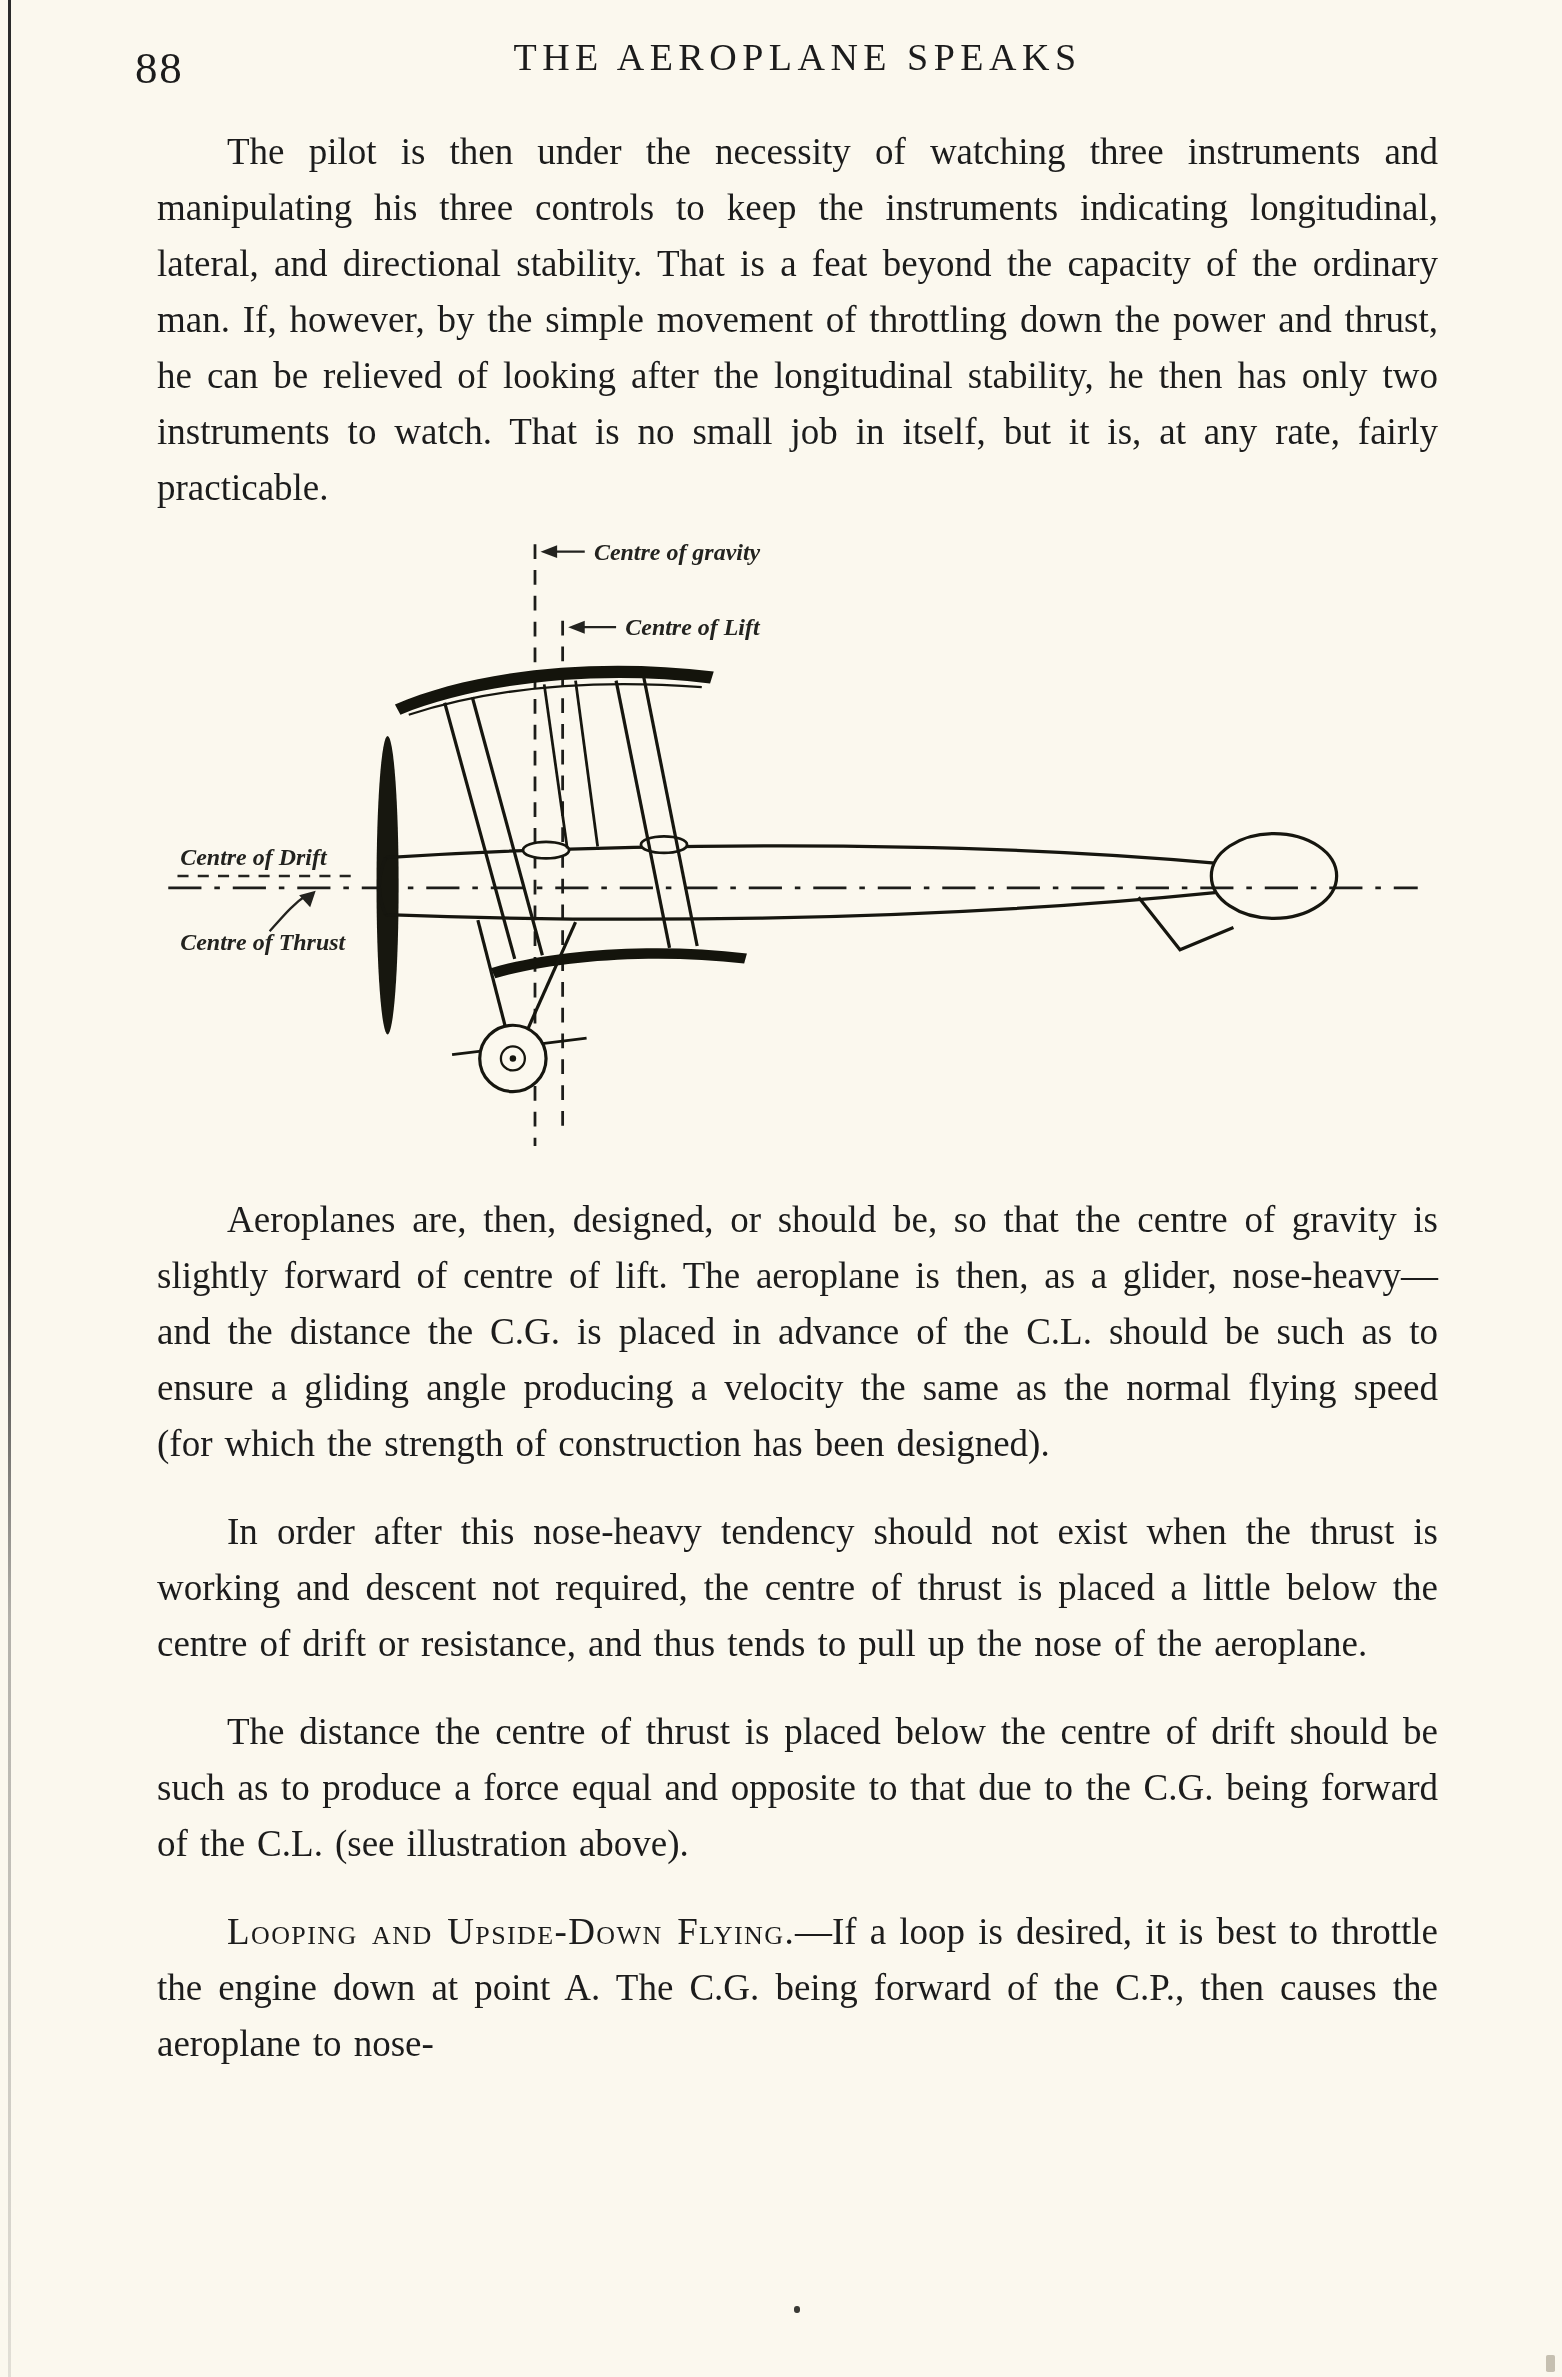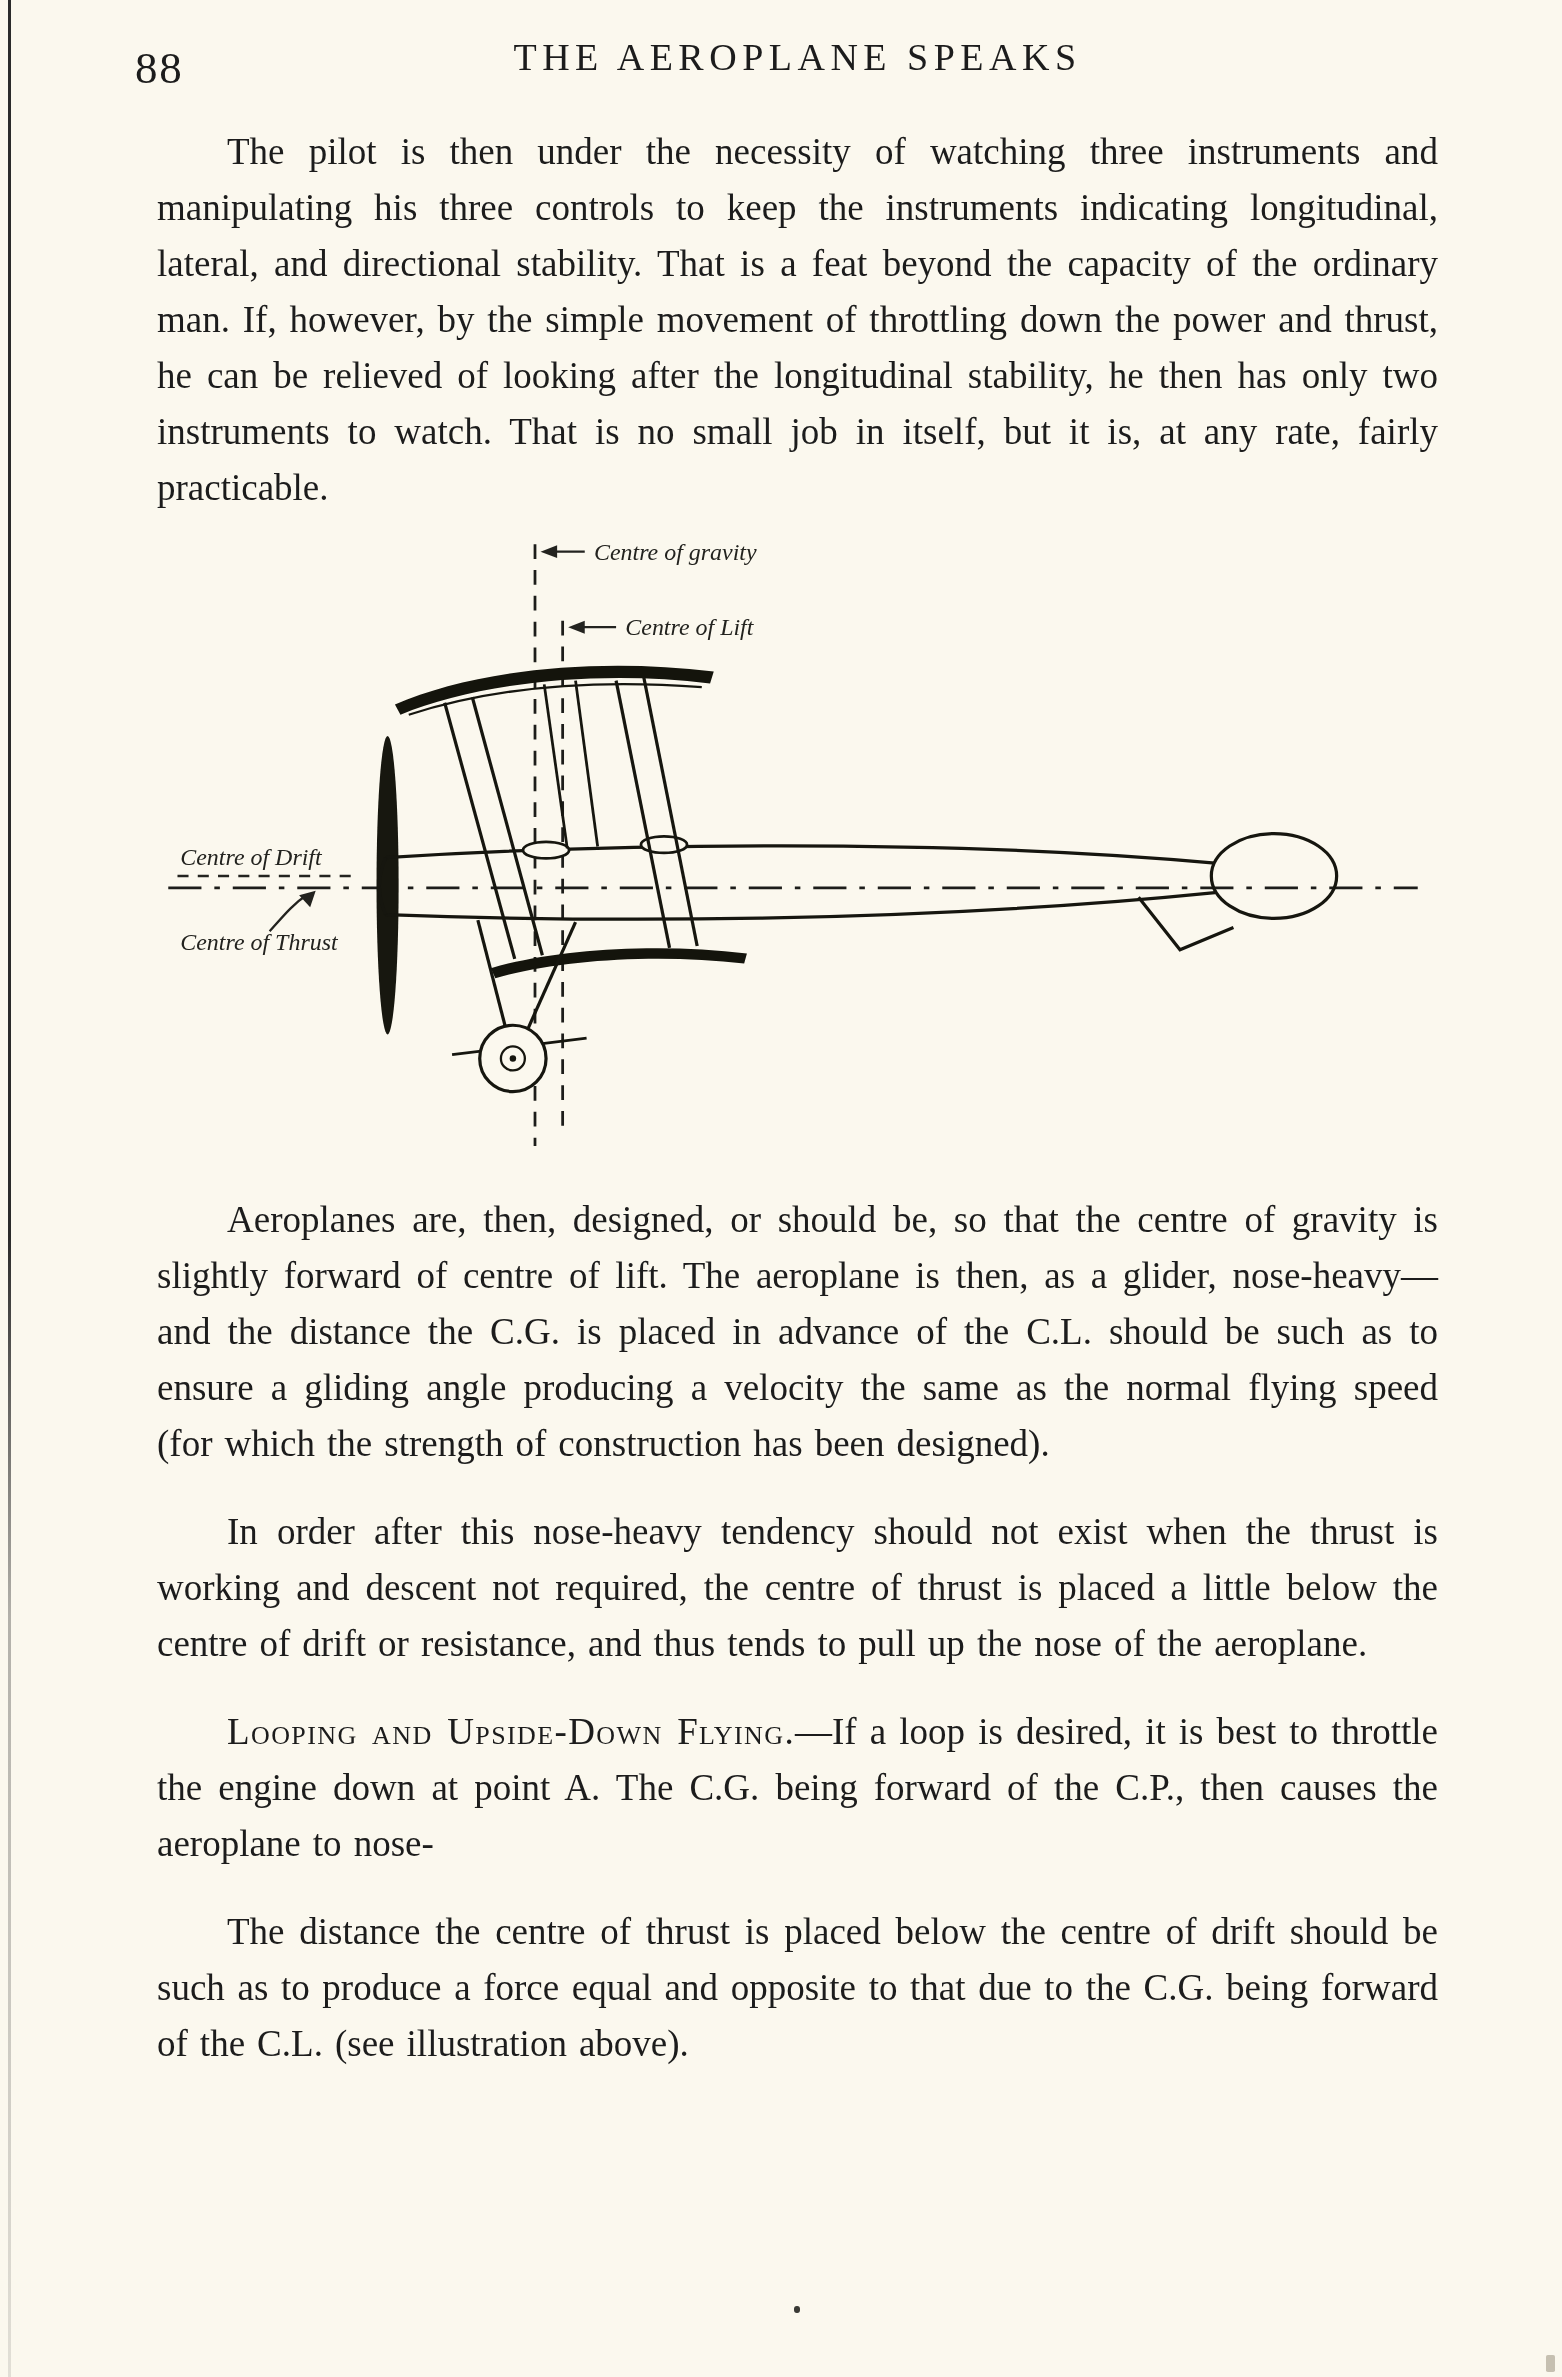--- a/index.html
+++ b/index.html
@@ -23,21 +23,21 @@
   }
   .running-title{
     text-align:center; font-size:38px; font-weight:400; letter-spacing:5.5px;
   }
   p{
     font-size:37px; line-height:56px;
     text-align:justify; text-indent:70px; word-spacing:2.8px;margin-top:32px;
   }
   figure{
     margin:16.6px 0 18.4px -9.2px;
-    width:1290px; height:627px;
+    width:1290px; height:627px;font-weight:bold;
   }
   svg text{
     font-family:"Liberation Serif", serif;
     font-style:italic;
     fill:#23231f;
   }
   .smallcaps{ font-variant:small-caps; letter-spacing:1.4px; }
   .artifact-dot{
     position:absolute; left:794px; top:2306px;
     width:5.5px; height:6.5px; border-radius:50%; background:#3a3a35;
@@ -116,21 +116,21 @@
           <path d="M 330 566 L 476 548" stroke-width="3"></path>
           <circle cx="396" cy="570" r="36" stroke-width="3.5" fill="#fbf8ee"></circle>
           <circle cx="396" cy="570" r="13" stroke-width="2.5"></circle>
           <circle cx="396" cy="570" r="3.5" fill="#16160f" stroke="none"></circle>
         </g>
       </svg>
     </figure>
 
     <p>Aeroplanes are, then, designed, or should be, so that the centre of gravity is slightly forward of centre of lift. The aeroplane is then, as a glider, nose-heavy—and the distance the C.G. is placed in advance of the C.L. should be such as to ensure a gliding angle producing a velocity the same as the normal flying speed (for which the strength of construction has been designed).</p>
     <p>In order after this nose-heavy tendency should not exist when the thrust is working and descent not required, the centre of thrust is placed a little below the centre of drift or resistance, and thus tends to pull up the nose of the aeroplane.</p>
+    <p>The distance the centre of thrust is placed below the centre of drift should be such as to produce a force equal and opposite to that due to the C.G. being forward of the C.L. (see illustration above).</p>
     <p><span class="smallcaps">Looping and Upside-Down Flying.</span><span>—If a loop is desired, it is best to throttle the engine down at point A. The C.G. being forward of the C.P., then causes the aeroplane to nose-</span></p>
-    <p>The distance the centre of thrust is placed below the centre of drift should be such as to produce a force equal and opposite to that due to the C.G. being forward of the C.L. (see illustration above).</p>
 
   </main>
 </div>
 
 <div class="artifact-dot"></div>
 <div class="artifact-corner"></div>
 
 
 </body></html>

